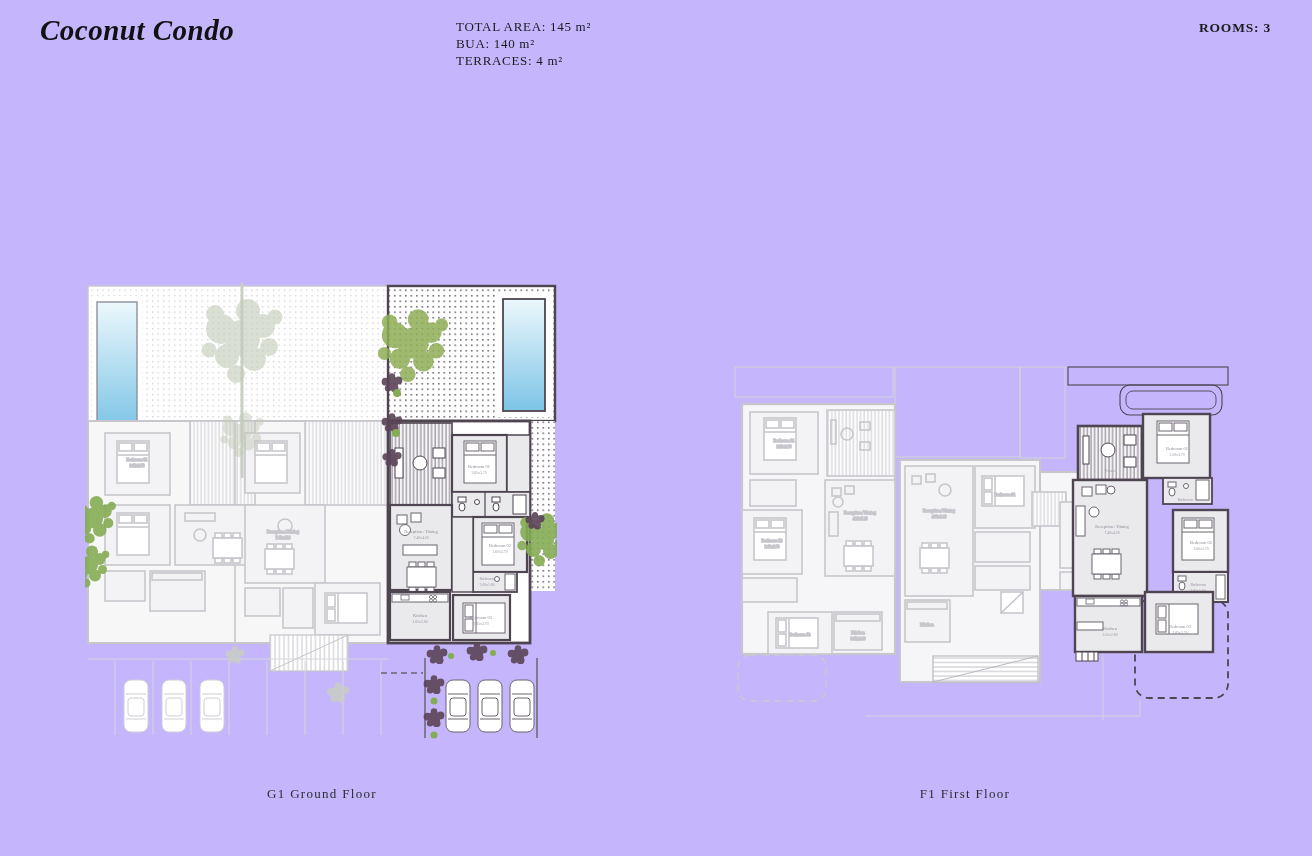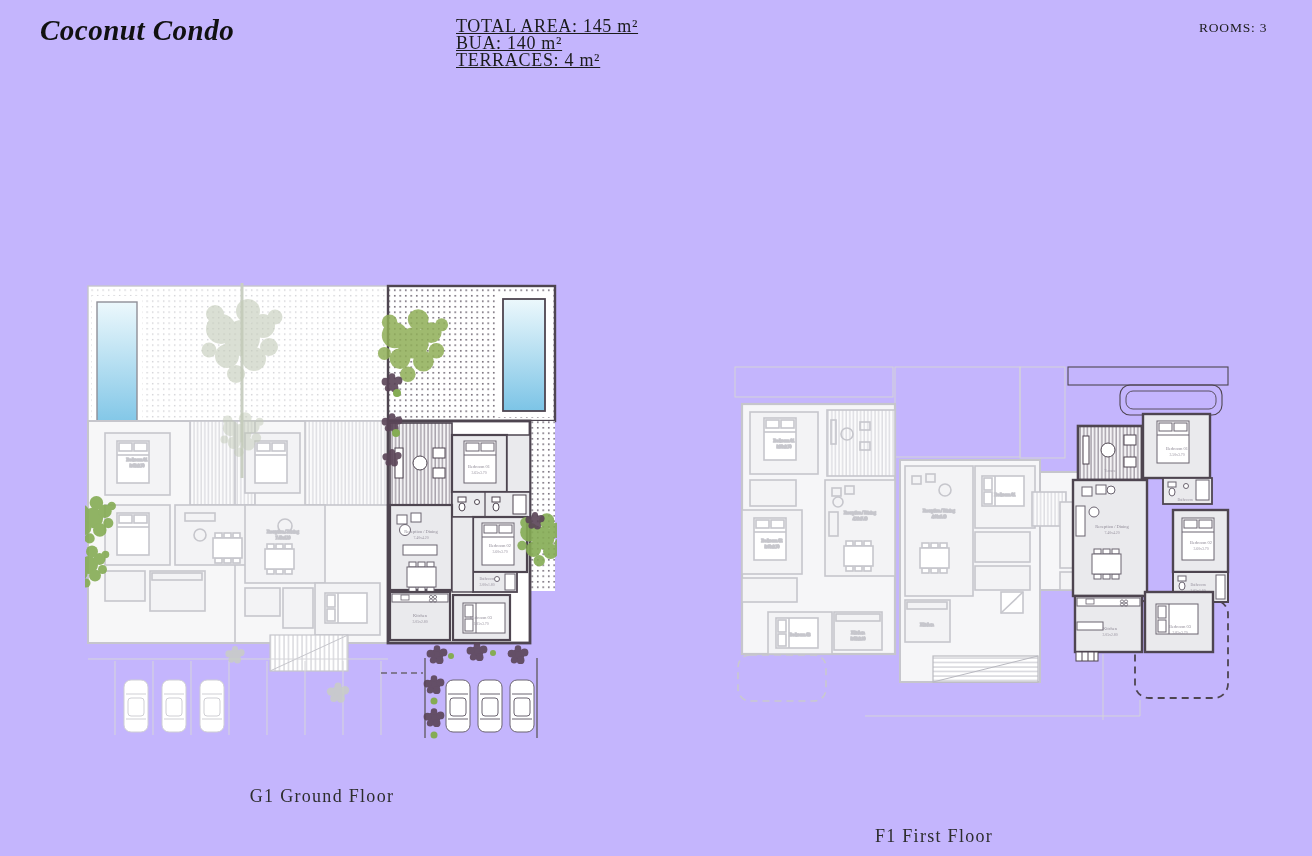--- a/index.html
+++ b/index.html
@@ -1,26 +1,26 @@
 <!DOCTYPE html>
 <html><head>
 <meta charset="utf-8">
 <style>
   html,body{margin:0;padding:0;background:#fff;}
   .sheet{position:relative;width:1312px;height:856px;background:#c4b5fd;overflow:hidden;
          font-family:"Liberation Serif", serif;}
   .title{position:absolute;left:40px;top:14px;font-size:29px;font-weight:700;font-style:italic;
          color:#111;letter-spacing:.5px;}
-  .stats{position:absolute;left:456px;top:18px;font-size:18px;color:#1b1b1b;
-         letter-spacing:.7px;line-height:17px;text-decoration:underline;}
-  .rooms-count{position:absolute;left:1199px;top:20px;font-size:13.5px;color:#1b1b1b;letter-spacing:.8px;}
-  .caption{position:absolute;top:786px;font-size:18px;color:#2d2d2d;letter-spacing:1.3px;
+  .stats{position:absolute;left:456px;top:18px;font-size:13px;color:#1b1b1b;
+         letter-spacing:.7px;line-height:17px;}
+  .rooms-count{position:absolute;left:1199px;top:20px;font-size:13.5px;color:#1b1b1b;letter-spacing:.8px;font-weight:bold;}
+  .caption{position:absolute;top:786px;font-size:13px;color:#2d2d2d;letter-spacing:1.3px;
            transform:translateX(-50%);white-space:nowrap;}
   .cap-g{left:322px;}
-  .cap-f{left:934px;margin-top:40px;}
+  .cap-f{left:965px;}
   .plan{position:absolute;}
   .plan-g{left:85px;top:283px;}
   .plan-f{left:730px;top:360px;}
   svg text{font-family:"Liberation Serif", serif;}
   .lblD{fill:#8f8a96;font-size:4.4px;text-anchor:middle;}
   .lblD2{fill:#9a95a1;font-size:3.8px;text-anchor:middle;}
   .lblF{fill:#bfbfc8;font-size:4.2px;text-anchor:middle;}
   .lblF2{fill:#c7c7cf;font-size:3.7px;text-anchor:middle;}
 </style>
 </head>

